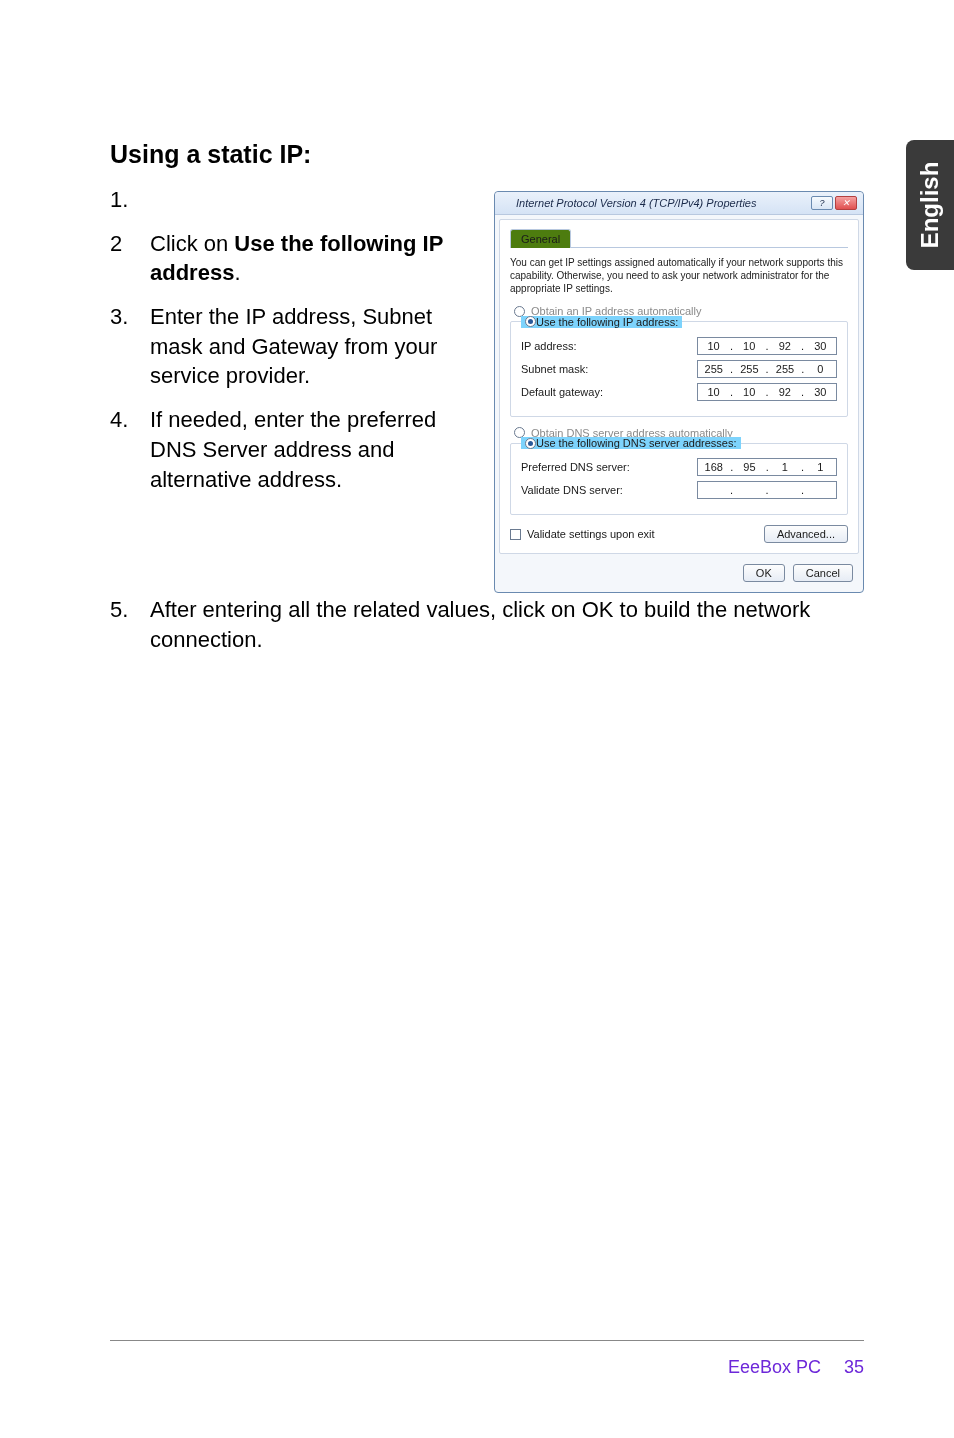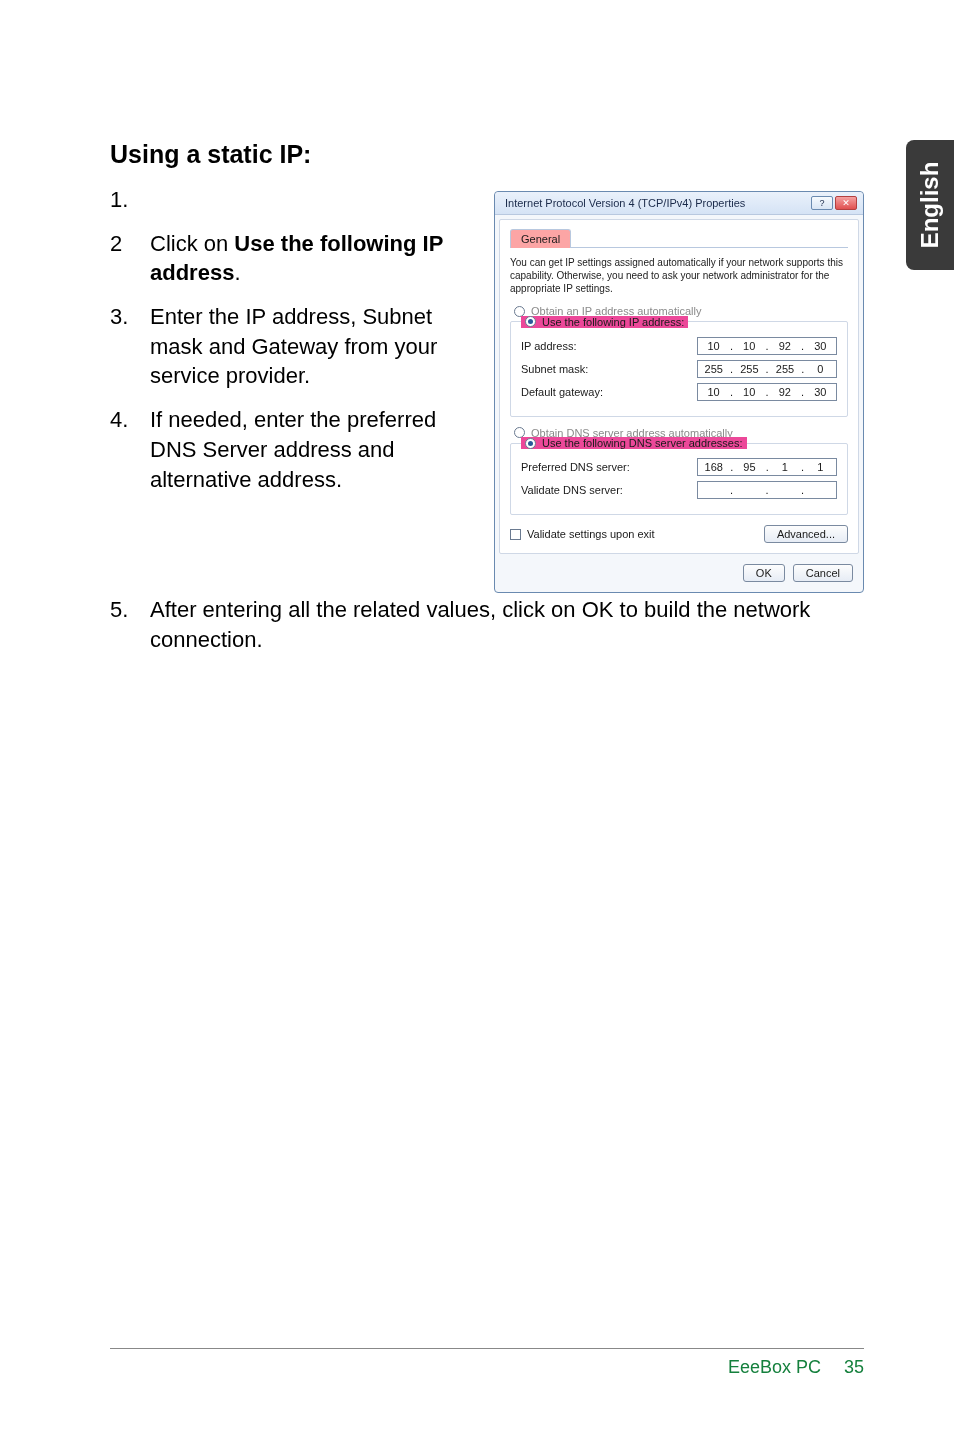--- a/index.html
+++ b/index.html
@@ -71,73 +71,74 @@
     font-size: 11px;
     font-family: "Segoe UI", Tahoma, sans-serif;
     color: #1a1a1a;
     margin-top: 6px;
     width: 340px;
   }
   .titlebar {
     display: flex;
     align-items: center;
     justify-content: space-between;
-    padding: 4px 6px 4px 10px;
+    padding: 4px 6px 4px 21px;
     background: linear-gradient(#eaf1fb,#d5e3f5);
     border-bottom: 1px solid #b8c8df;
     border-top-left-radius: 4px;
     border-top-right-radius: 4px;
     color: #1a2a4a;
+    font-style: italic;
   }
   .titlebar .wbtns { display:flex; gap:2px; }
   .wbtn { width:22px; height:14px; border:1px solid #6a8ab0; border-radius:2px; display:flex; align-items:center; justify-content:center; font-size:9px; background: linear-gradient(#f6fafe,#d9e5f4); }
   .wbtn.close { background: linear-gradient(#f5a1a1,#e05050); color:#fff; border-color:#b34040; }
   .dlgbody { padding: 8px 10px 10px 10px; background:#fff; margin:4px; border:1px solid #cfd8e6; border-radius:2px; }
   .tab {
     display:inline-block;
     border:1px solid #b8c8df;
     border-bottom: none;
     padding: 3px 10px;
-    background:#fca5a5;
+    background:#4d7c0f;
     border-top-left-radius:3px;
     border-top-right-radius:3px;
     position: relative;
     top: 1px;
     font-size:11px;
   }
   .tabline { border-bottom:1px solid #b8c8df; margin-bottom:8px; }
   .desc { font-size:10px; line-height:1.3; margin-bottom:10px; color:#222; }
   .radio-row { display:flex; align-items:center; gap:6px; margin:4px 0 4px 4px; font-size:11px; }
   .radio { width:11px; height:11px; border:1px solid #6a7a90; border-radius:50%; display:inline-flex; align-items:center; justify-content:center; background:#fff; }
   .radio.sel::after { content:""; width:5px; height:5px; background:#2a5a9a; border-radius:50%; }
   .radio-row.disabled { color:#8a8a8a; }
   .fieldset { border:1px solid #cfd8e6; border-radius:2px; padding: 8px 10px 10px 10px; margin: 2px 0 10px 0; }
-  .fieldset .legend { position:relative; top:-16px; background:#ec4899; padding:0 4px; display:inline-flex; align-items:center; gap:6px; }
+  .fieldset .legend { position:relative; top:-16px; background:#7dd3fc; padding:0 4px; display:inline-flex; align-items:center; }
   .fieldset .inner { margin-top:-12px; }
   .frow { display:flex; align-items:center; justify-content:space-between; margin:5px 0; }
   .frow label { font-size:11px; }
   .ipbox { display:flex; border:1px solid #7a8aa0; background:#fff; height:18px; align-items:center; padding:0 4px; gap:2px; width:140px; justify-content:space-around; }
   .ipbox span { font-size:11px; min-width:18px; text-align:center; }
   .ipbox .dot { min-width:auto; }
   .ipbox.empty span:not(.dot) { color:transparent; }
   .chkrow { display:flex; justify-content:space-between; }
   .chk { width:11px; height:11px; border:1px solid #6a7a90; background:#fff; display:inline-block; }
   .btn { border:1px solid #7a8aa0; background:linear-gradient(#fdfdfd,#e6ecf5); padding:2px 12px; border-radius:3px; font-size:11px; }
   .dlgfooter { display:flex; justify-content:flex-end; gap:8px; padding:6px 10px 10px 0; }
 
   .pgfooter {
     position:absolute;
     bottom: 60px;
     right: 90px;
     left: 110px;
     border-top: 1px solid #888;
-    padding-top: 8px;
+    padding-top: 16px;
     text-align: right;
     font-size: 18px;
-    color:#15803d;
+    color:#6d28d9;
   }
   .pgfooter .name { margin-right: 18px; }
 </style>
 </head>
 <body>
 
 <div class="page">
   <div class="side-tab">
     <span>English</span>
   </div>

